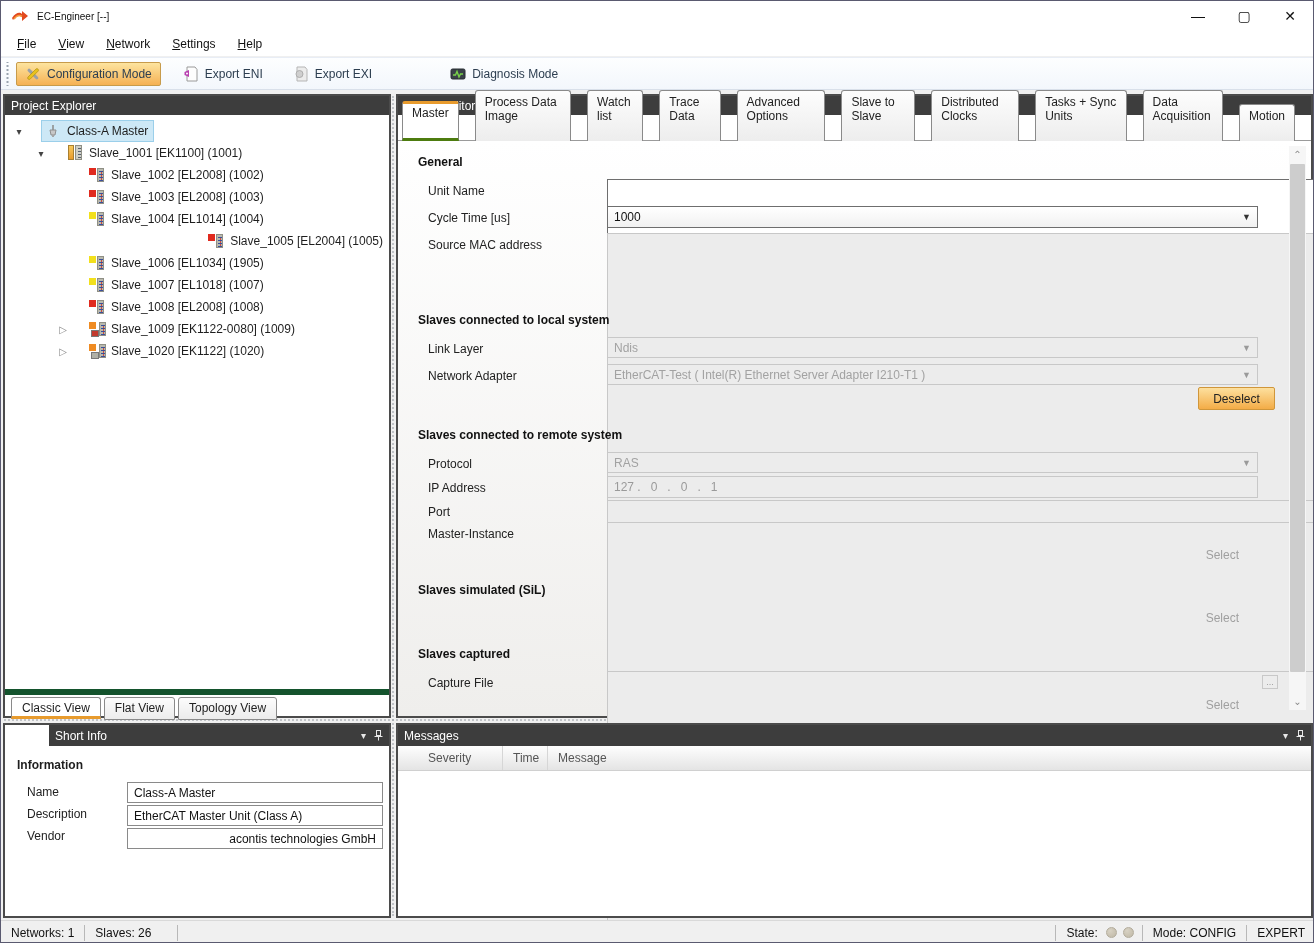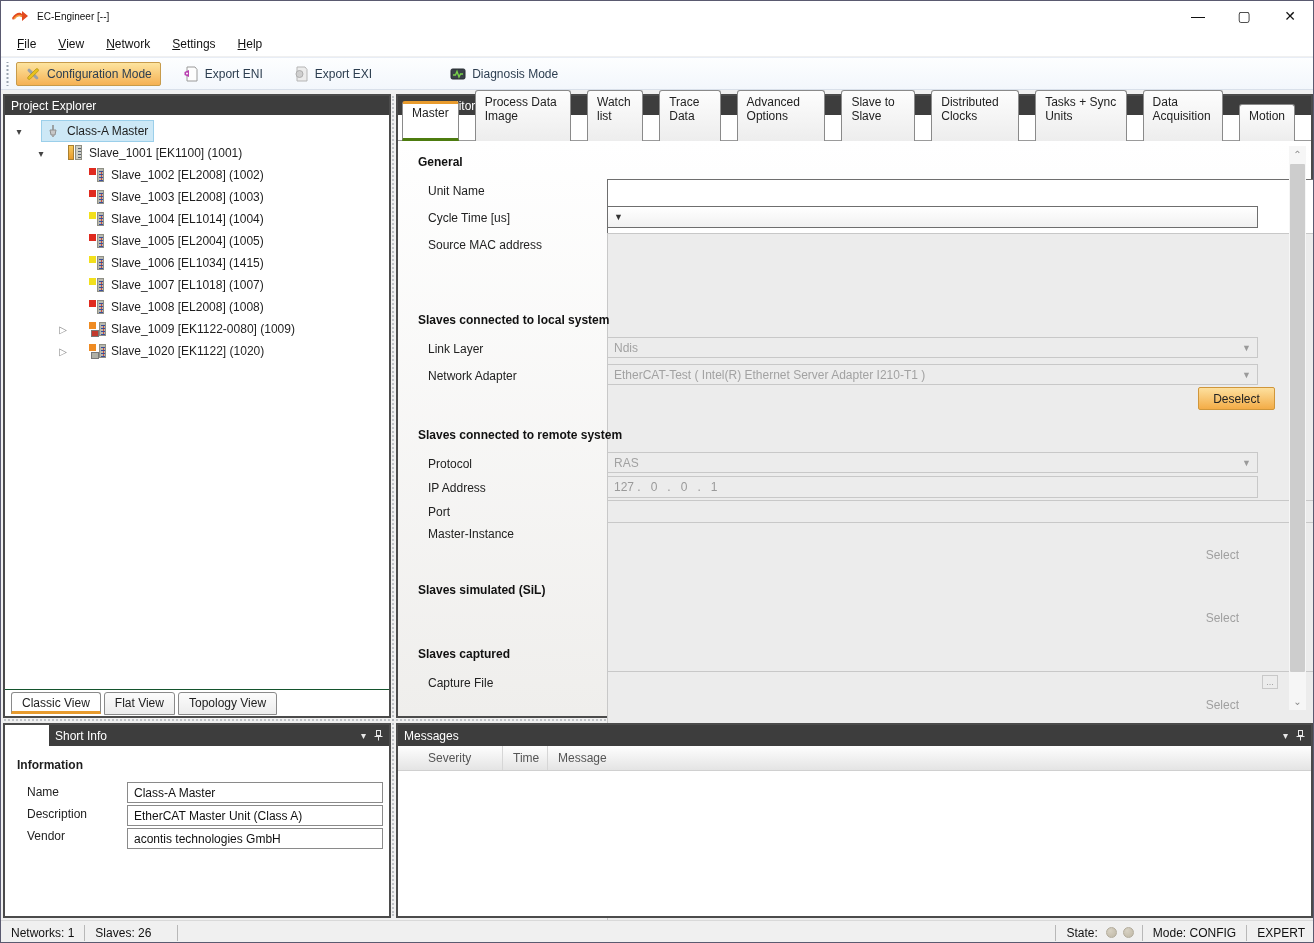--- a/index.html
+++ b/index.html
@@ -60,21 +60,21 @@
   .ek .sub { left:2px; top:9px; width:8px; height:7px; border:1px solid #777; }
   .ek.sub-red .sub { background:#c23a2e; }
   .ek.sub-gray .sub { background:#b0b0a6; }
   
   .coupler .bar { position:absolute; left:1px; top:0; width:6px; height:15px; background:linear-gradient(#f7c95d,#e89b2d); border:1px solid #a98030; }
   .coupler .strip { position:absolute; left:8px; top:0; width:7px; height:15px; background:#cfcfc6; border:1px solid #8f8f85;
      background-image:repeating-linear-gradient(#57606e 0 1px, transparent 1px 3px); background-size:3px 100%; background-position:2px 2px; background-repeat:no-repeat; }
   
   .masterico svg { display:block; }
   
-  .view-tabs { position:absolute; left:0; bottom:0; right:0; height:27px; background:#fff; border-top:1px solid #14532d; display:flex; align-items:flex-start; padding:2px 0 0 6px; gap:3px; }
+  .view-tabs { position:absolute; left:0; bottom:0; right:0; height:27px; background:#fff; border-top:6px solid #14532d; display:flex; align-items:flex-start; padding:2px 0 0 6px; gap:3px; }
   .vtab { border:1px solid #8a8a8a; border-radius:3px 3px 0 0; padding:3px 10px 4px; background:linear-gradient(#fcfcfc,#ececec); color:#222; position:relative; }
   .vtab.active { background:#fff; border-bottom:3px solid #e89b2d; padding-bottom:1px; }
   
   .tabstrip { position:absolute; left:0; top:19px; right:0; height:26px; background:#fff; border-bottom:1px solid #9b9b9b; display:flex; align-items:flex-end; padding-left:4px; }
   .dtab { border:1px solid #8a8a8a; border-bottom:none; border-radius:3px 3px 0 0; padding:4px 9px 18px; margin-right:16px;
      background:linear-gradient(#fdfdfd,#ededed); color:#222; position:relative; top:1px; }
   .dtab.active { background:#fff; border-top:3px solid #e89b2d; padding-top:2px; z-index:2; border-bottom:3px solid #4d7c0f; }
   .editor-body { position:absolute; left:0; top:45px; right:0; bottom:0; background:linear-gradient(#ffffff, #efeeec); }
   .sec-h { position:absolute; left:20px; font-weight:bold; color:#111; }
   .frm-label { position:absolute; left:30px; color:#222; }
@@ -243,38 +243,38 @@
     <div class="trow" style="padding-left:50px;">
       <span style="width:30px;"></span>
       <span class="node">
         <span class="ticon16 slv yel">
             <span class="sq"></span>
             <span class="strip"></span>
           </span>
         <span>Slave_1004 [EL1014] (1004)</span>
       </span>
     </div>
-    <div class="trow" style="padding-left:50px;">
+    <div class="trow" style="padding-left:50px;justify-content:flex-end;">
       <span style="width:30px;"></span>
       <span class="node">
         <span class="ticon16 slv red">
             <span class="sq"></span>
             <span class="strip"></span>
           </span>
         <span>Slave_1005 [EL2004] (1005)</span>
       </span>
     </div>
     <div class="trow" style="padding-left:50px;">
       <span style="width:30px;"></span>
       <span class="node">
         <span class="ticon16 slv yel">
             <span class="sq"></span>
             <span class="strip"></span>
           </span>
-        <span>Slave_1006 [EL1034] (1415)</span>
+        <span>Slave_1006 [EL1034] (1905)</span>
       </span>
     </div>
     <div class="trow" style="padding-left:50px;">
       <span style="width:30px;"></span>
       <span class="node">
         <span class="ticon16 slv yel">
             <span class="sq"></span>
             <span class="strip"></span>
           </span>
         <span>Slave_1007 [EL1018] (1007)</span>
@@ -335,21 +335,21 @@
         </svg>
     </span>
   </div>
   <div class="si-body">
     <div class="si-h">Information</div>
     <span class="si-label" style="top:39px;">Name</span>
     <input class="si-input" style="top: 36px;" readonly="" value="Class-A Master">
     <span class="si-label" style="top:61px;">Description</span>
     <input class="si-input" style="top: 59px;" readonly="" value="EtherCAT Master Unit (Class A)">
     <span class="si-label" style="top:83px;">Vendor</span>
-    <input class="si-input" style="top: 82px;" readonly="" value="acontis technologies GmbH">
+    <input class="si-input" style="top: 82px; text-align: right;" readonly="" value="acontis technologies GmbH">
   </div>
 </div>
 
 <div class="panel" style="left:395px; top:93px; width:917px; height:624px;">
   <div class="panel-header">
     <span class="ph-title">Device Editor</span>
   </div>
   <div class="tabstrip">
     <span class="dtab active">Master</span>
     <span class="dtab">Process Data Image</span>
@@ -362,20 +362,21 @@
     <span class="dtab">Data Acquisition</span>
     <span class="dtab">Motion</span>
   </div>
   <div class="editor-body">
 
     <div class="sec-h" style="top:14px;">General</div>
     <span class="frm-label" style="top:43px;">Unit Name</span>
     <input class="ctl tbx" style="top: 38px;" value="Class-A Master">
     <span class="frm-label" style="top:70px;">Cycle Time [us]</span>
     <div class="ctl combo" style="top:65px;">
+      <span class="cval">1000</span>
         <span class="carrow">▼</span>
     </div>
     <span class="frm-label" style="top:97px;">Source MAC address</span>
     <input class="ctl tbx dis" style="top: 92px;" disabled="" value="A0-36-9F-30-00-3B">
 
     <div class="sec-h" style="top:172px;">Slaves connected to local system</div>
     <span class="frm-label" style="top:201px;">Link Layer</span>
     <div class="ctl combo dis" style="top:196px; height:21px;">
       <span class="cval">Ndis</span>
         <span class="carrow">▼</span>

